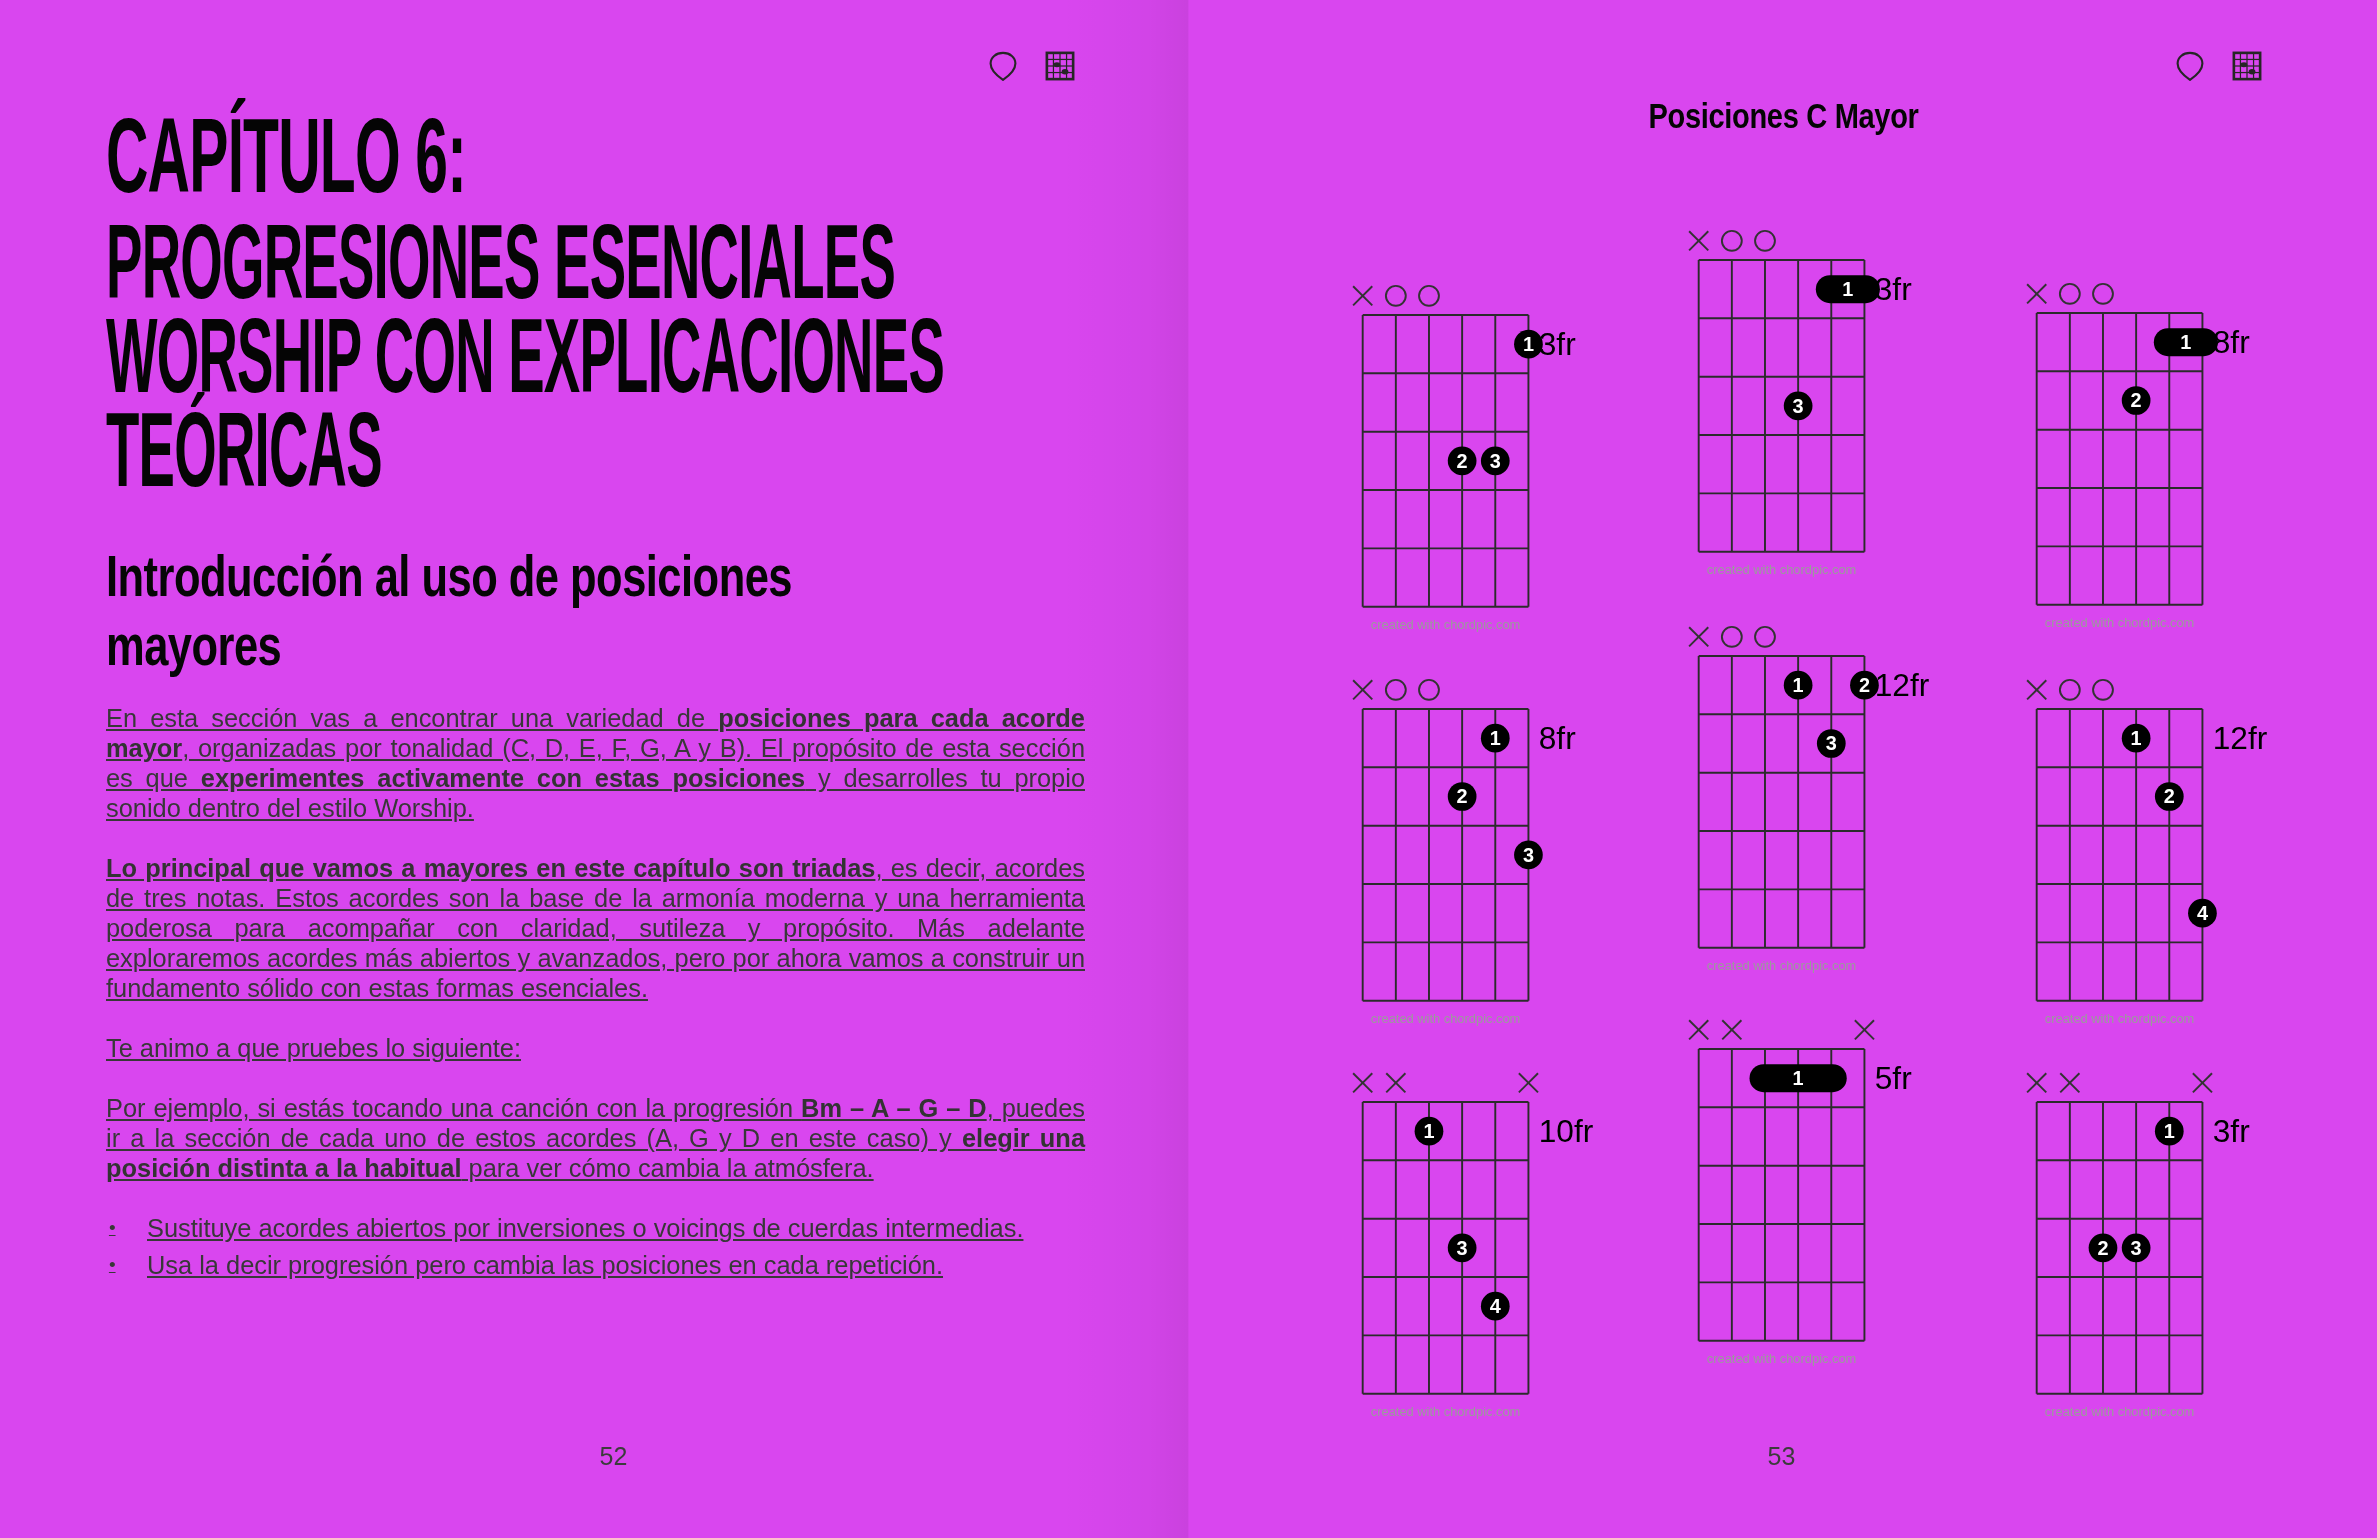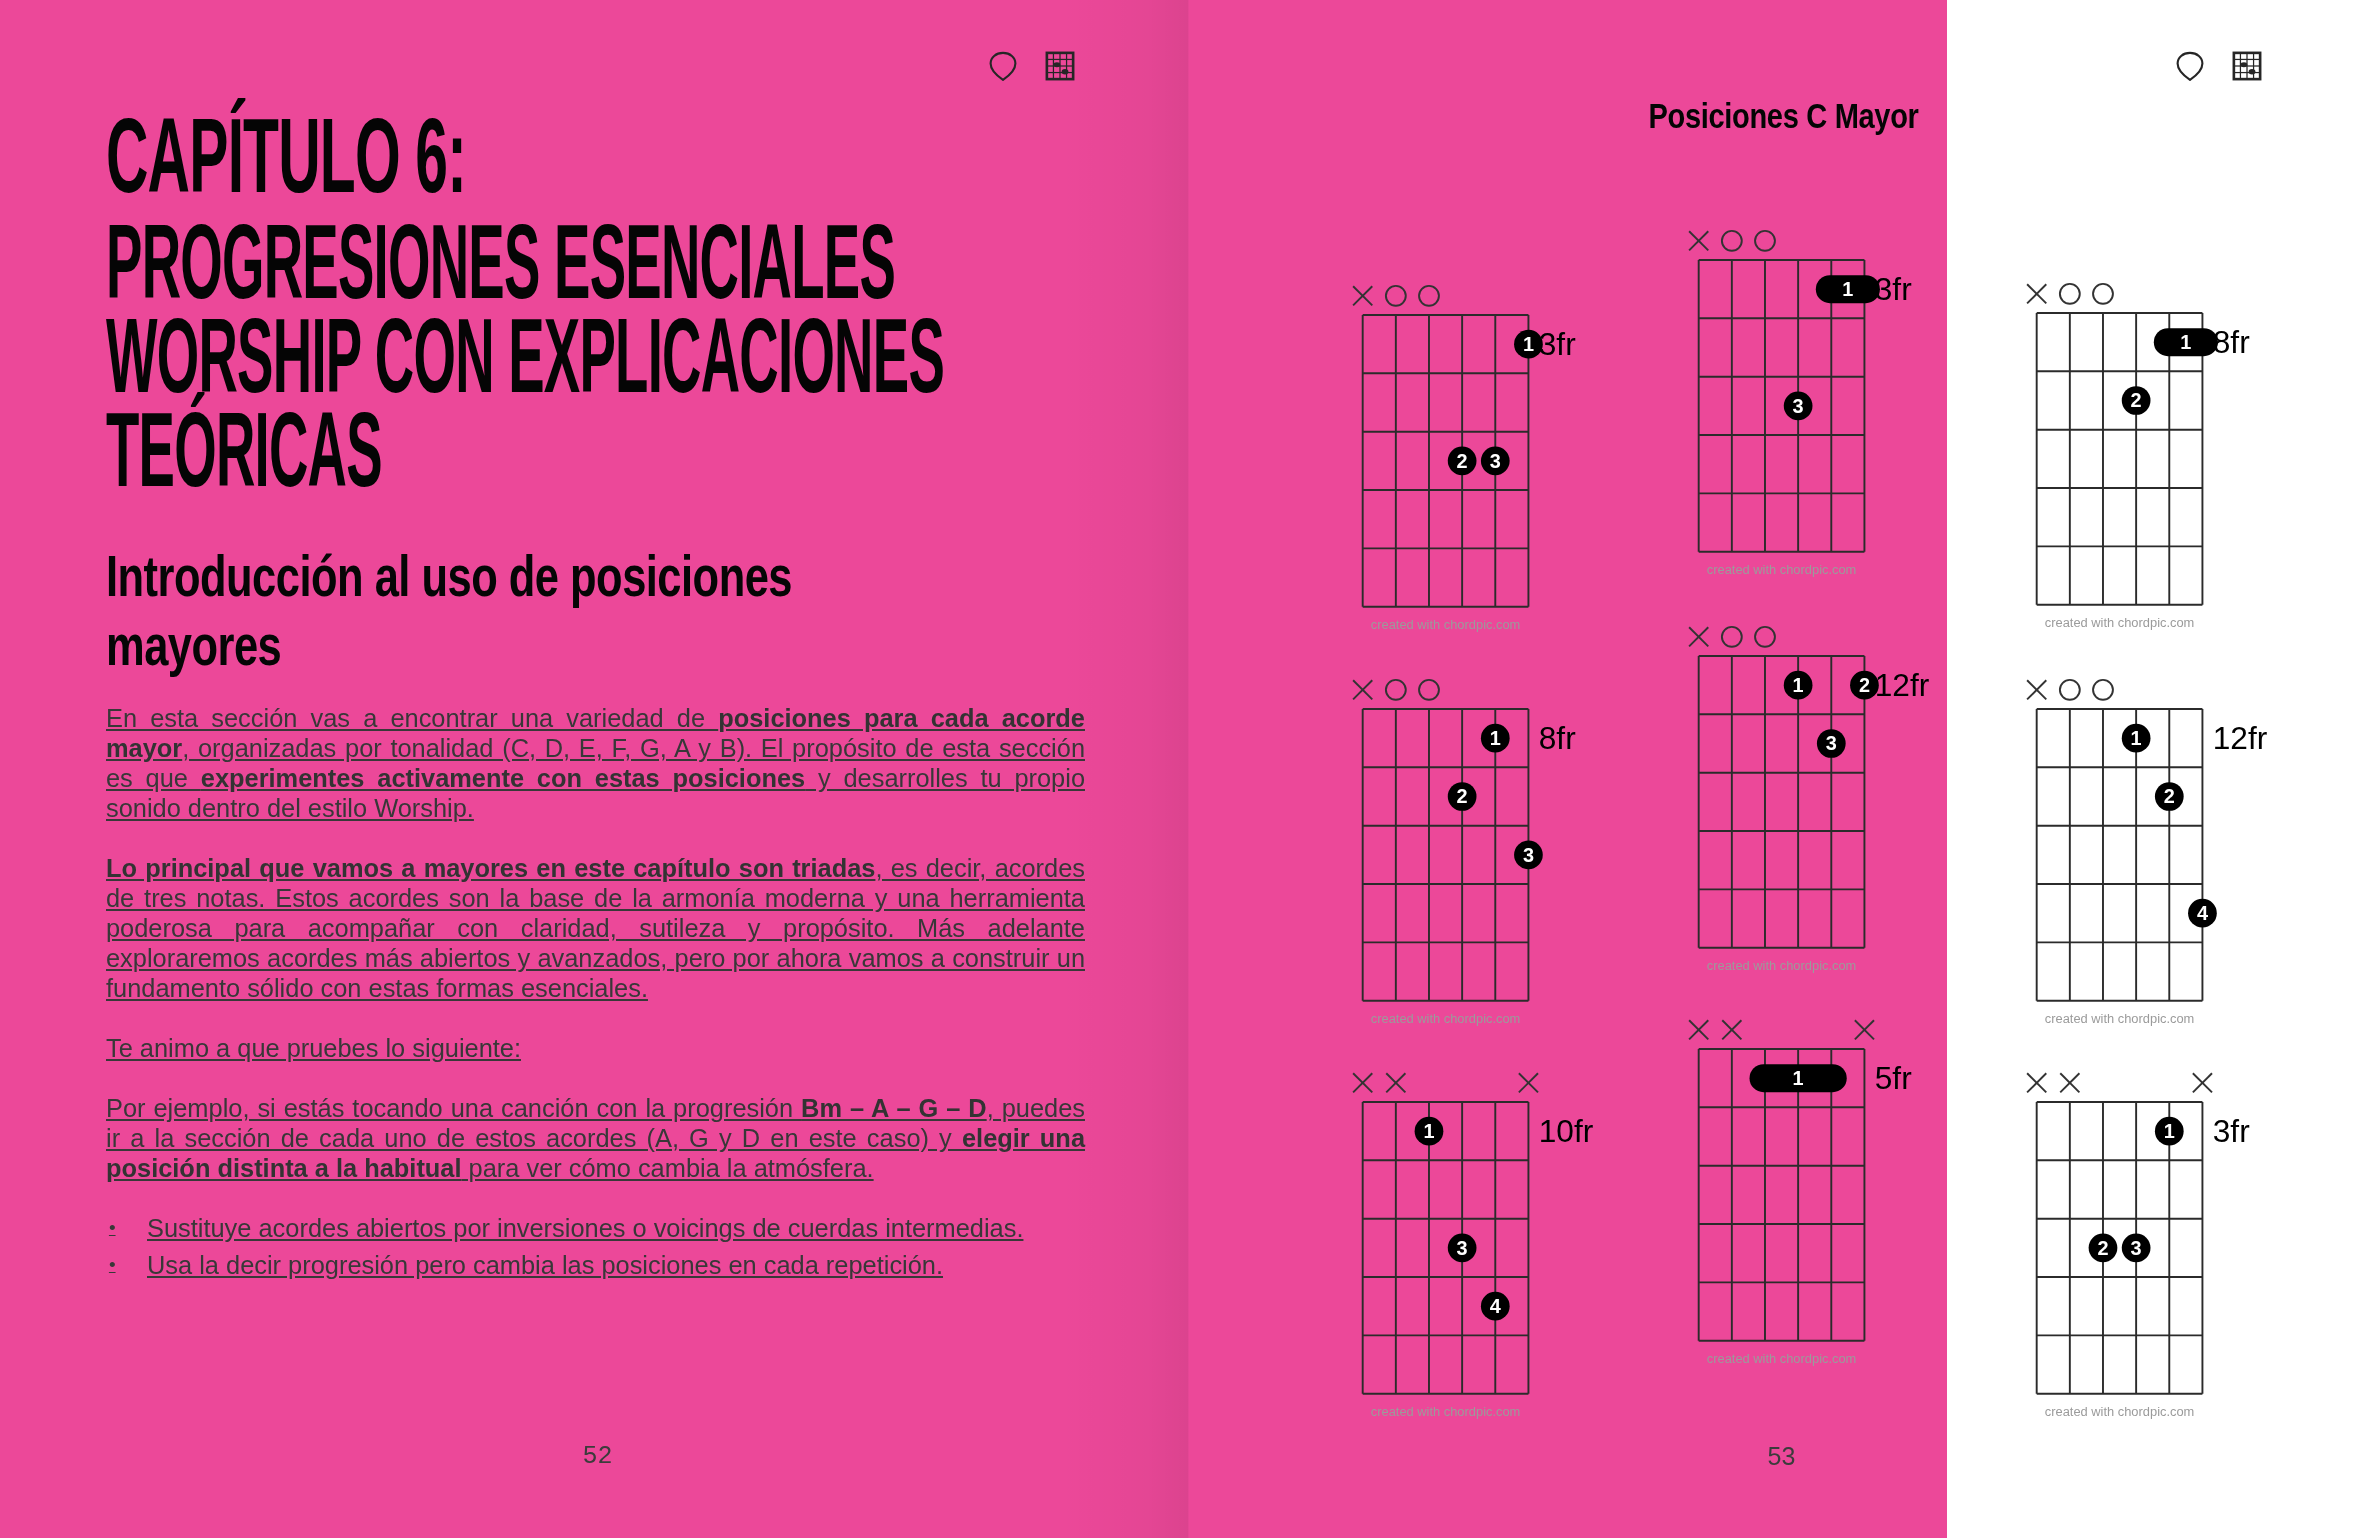--- a/index.html
+++ b/index.html
@@ -1,18 +1,18 @@
 <!DOCTYPE html>
 <html style="font-size:11.8px"><head>
 <meta charset="utf-8">
 <style>
   * { margin:0; padding:0; box-sizing:border-box; }
   html,body { width:2377px; height:1538px; background:#ffffff; overflow:hidden;
               font-family:"Liberation Sans", sans-serif; }
-  #spread { position:relative; width:1947px; height:1538px; background:#ec4899; }
+  #spread { position:relative; width:2377px; height:1538px; background:#d946ef; }
 
   
   .gutter { position:absolute; left:1062px; top:0; width:127px; height:1538px;
             background:linear-gradient(to right, rgba(0,0,0,0) 0%, rgba(0,0,0,0.035) 70%, rgba(0,0,0,0.07) 99%, rgba(0,0,0,0) 100%);
             pointer-events:none; }
 
   .abs { position:absolute; }
 
   
   .kicker { left:106px; top:103px; font-weight:700; font-size:105px; line-height:1;
@@ -26,21 +26,21 @@
                color:#383838; text-align:justify;text-decoration:underline; }
   .body-copy p { margin:0 0 30px 0; }
   .body-copy b { color:#333333; }
 
   .bullets { margin-top:19px; }
   .bullet-row { display:flex; margin:0 0 7.4px 0; text-align:left; }
   .bullet-marker { width:41px; flex:0 0 41px; font-size:19px; line-height:30px; color:#383838; padding-left:2.9px; }
   .bullet-text { flex:1; }
 
   .page-num { top:1442px; width:103px; text-align:center; font-size:25px; color:#3c3c3c; }
-  .page-num.left  { left:546px;font-family:Liberation Mono, monospace; }
+  .page-num.left  { left:562px; }
   .page-num.right { left:1730px; }
 
   .right-title { left:1189px; top:96px; width:1189px; text-align:center; font-weight:700;
                  font-size:35px; letter-spacing:-0.4px; color:#050505;
                  transform:scaleX(0.83); transform-origin:center top; }
 
   .icon-pair { display:flex; gap:23px; align-items:center; }
   .icon-pair.left-page  { left:986px; top:49px; }
   .icon-pair.right-page { left:2173px; top:49px; }
 

